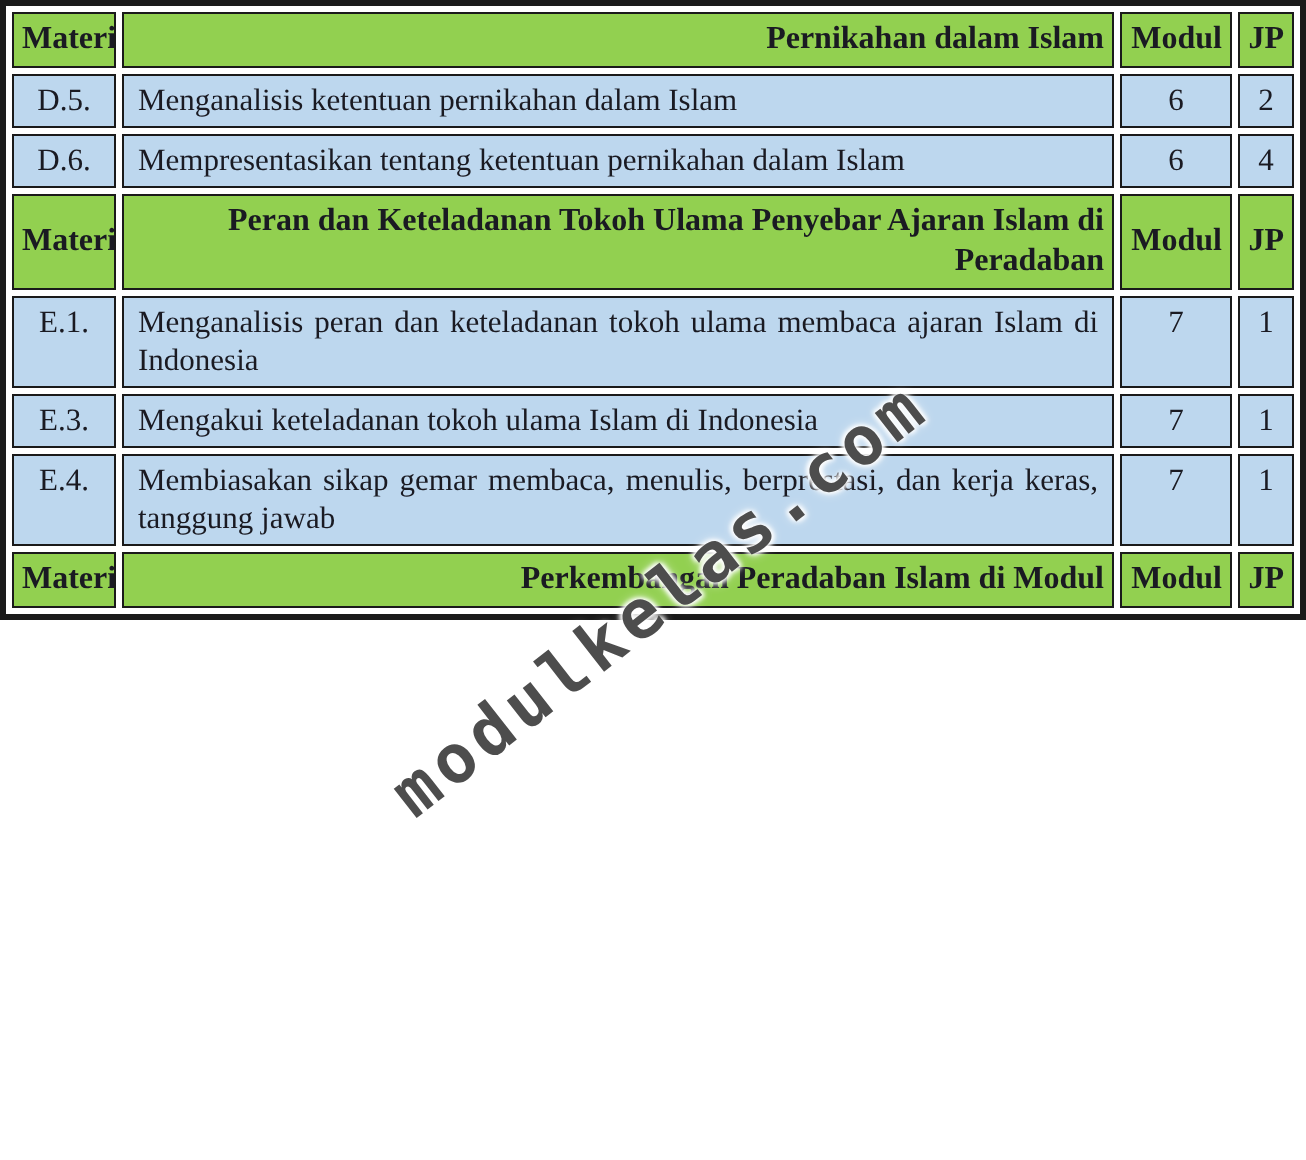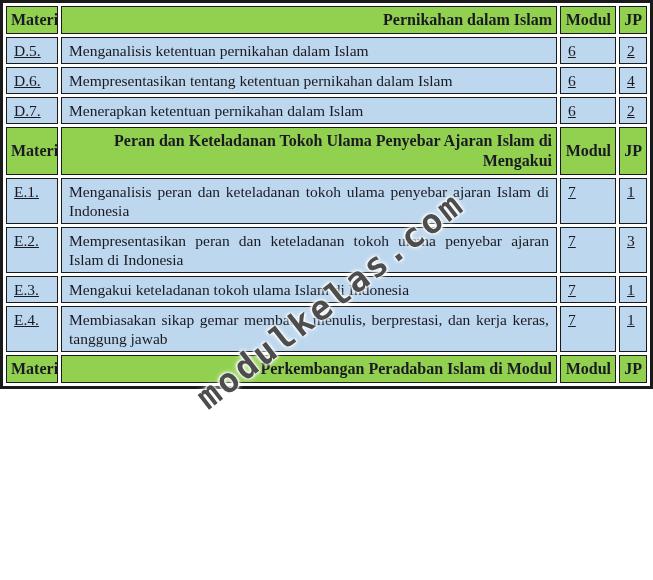--- a/index.html
+++ b/index.html
@@ -39,21 +39,21 @@
     line-height: 20px;
     text-align: right;
     vertical-align: middle;
     padding: 3px 4px;
   }
   td.cell {
     background: var(--row-bg, #bdd7ee);
     vertical-align: top;
   }
   td.code, td.num {
-    text-decoration: underline;
+    text-align: center;
   }
   td.desc {
     text-align: justify;
   }
   .watermark {
     position: absolute;
     left: 330px;
     top: 300px;
     transform: translate(-50%, -50%) rotate(-38deg);
     font-family: "DejaVu Sans Mono", monospace;
@@ -94,42 +94,30 @@
         <td class="cell num">6</td>
         <td class="cell num">2</td>
       </tr>
       <tr>
         <td class="cell code">D.6.</td>
         <td class="cell desc">Mempresentasikan tentang ketentuan pernikahan dalam Islam</td>
         <td class="cell num">6</td>
         <td class="cell num">4</td>
       </tr>
       <tr>
-        <td class="cell code">D.7.</td>
-        <td class="cell desc">Menerapkan ketentuan pernikahan dalam Islam</td>
-        <td class="cell num">6</td>
-        <td class="cell num">2</td>
-      </tr>
-      <tr>
         <td class="hdr">Materi</td>
-        <td class="hdr">Peran dan Keteladanan Tokoh Ulama Penyebar Ajaran Islam di Mengakui</td>
+        <td class="hdr">Peran dan Keteladanan Tokoh Ulama Penyebar Ajaran Islam di Peradaban</td>
         <td class="hdr">Modul</td>
         <td class="hdr">JP</td>
       </tr>
       <tr>
         <td class="cell code">E.1.</td>
-        <td class="cell desc">Menganalisis peran dan keteladanan tokoh ulama penyebar ajaran Islam di Indonesia</td>
+        <td class="cell desc">Menganalisis peran dan keteladanan tokoh ulama membaca ajaran Islam di Indonesia</td>
         <td class="cell num">7</td>
         <td class="cell num">1</td>
-      </tr>
-      <tr>
-        <td class="cell code">E.2.</td>
-        <td class="cell desc">Mempresentasikan peran dan keteladanan tokoh ulama penyebar ajaran Islam di Indonesia</td>
-        <td class="cell num">7</td>
-        <td class="cell num">3</td>
       </tr>
       <tr>
         <td class="cell code">E.3.</td>
         <td class="cell desc">Mengakui keteladanan tokoh ulama Islam di Indonesia</td>
         <td class="cell num">7</td>
         <td class="cell num">1</td>
       </tr>
       <tr>
         <td class="cell code">E.4.</td>
         <td class="cell desc">Membiasakan sikap gemar membaca, menulis, berprestasi, dan kerja keras, tanggung jawab</td>

